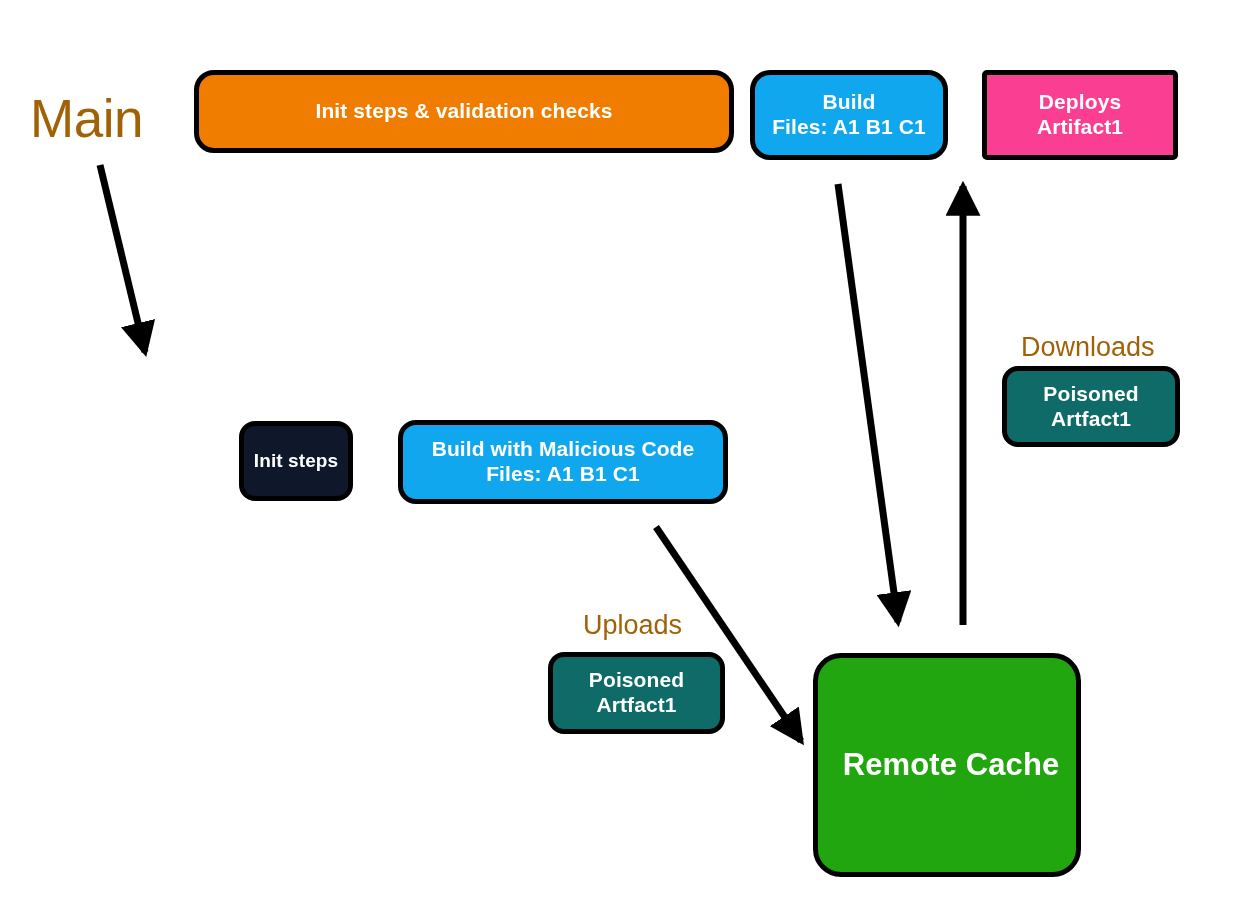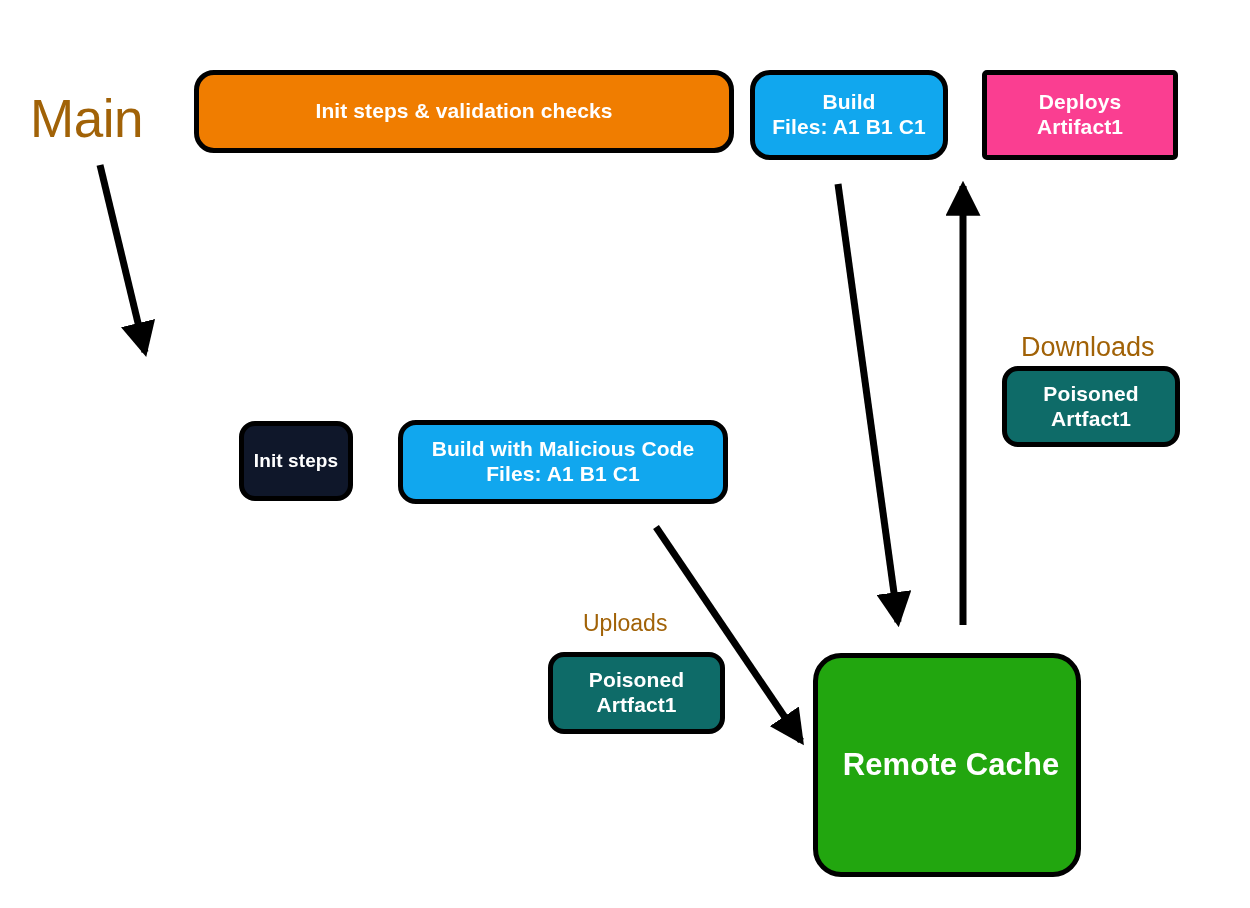--- a/index.html
+++ b/index.html
@@ -116,21 +116,21 @@
     left: 683px; top: 292px;
     font-size: 27px;
     line-height: 1.38;
   }
   #label-downloads {
     left: 1021px; top: 332px;
     font-size: 27px;
   }
   #label-uploads {
     left: 583px; top: 610px;
-    font-size: 23px;
+    font-size: 27px;
   }
 
   #arrows {
     position: absolute;
     left: 0; top: 0;
     width: 1250px; height: 908px;
     pointer-events: none;
   }
 </style>
 </head>

